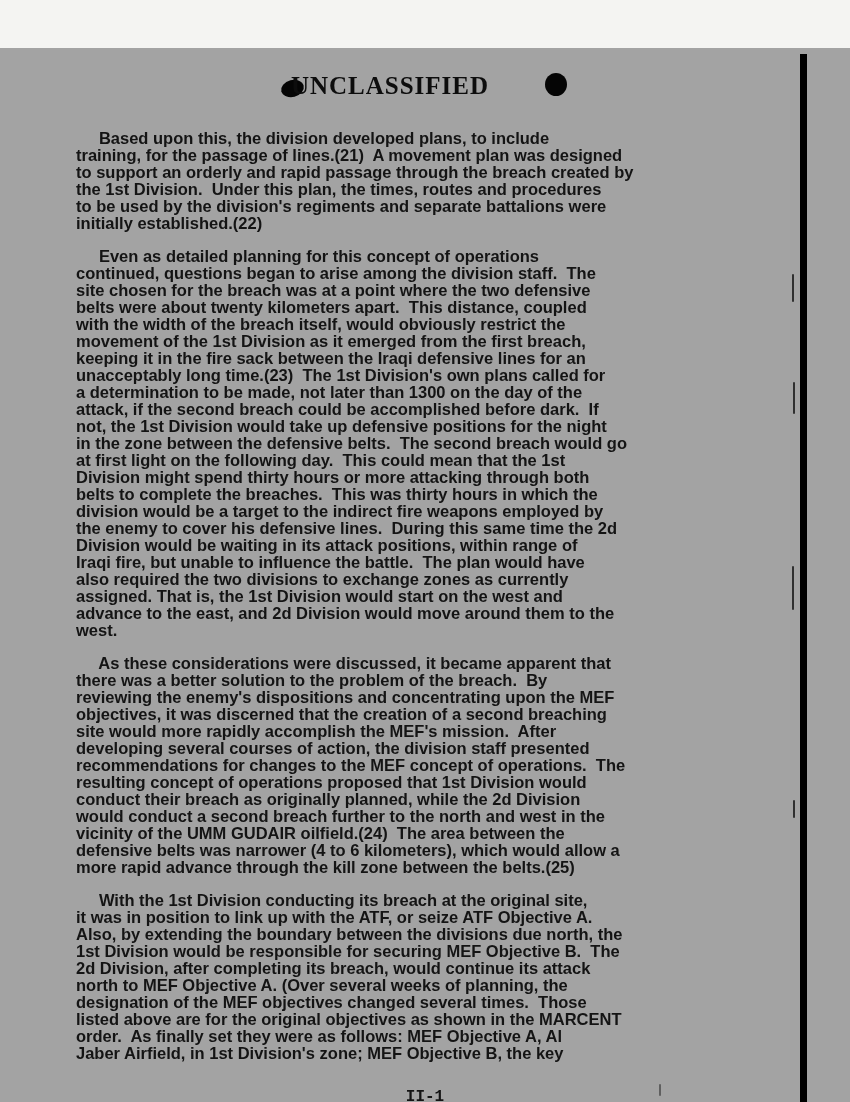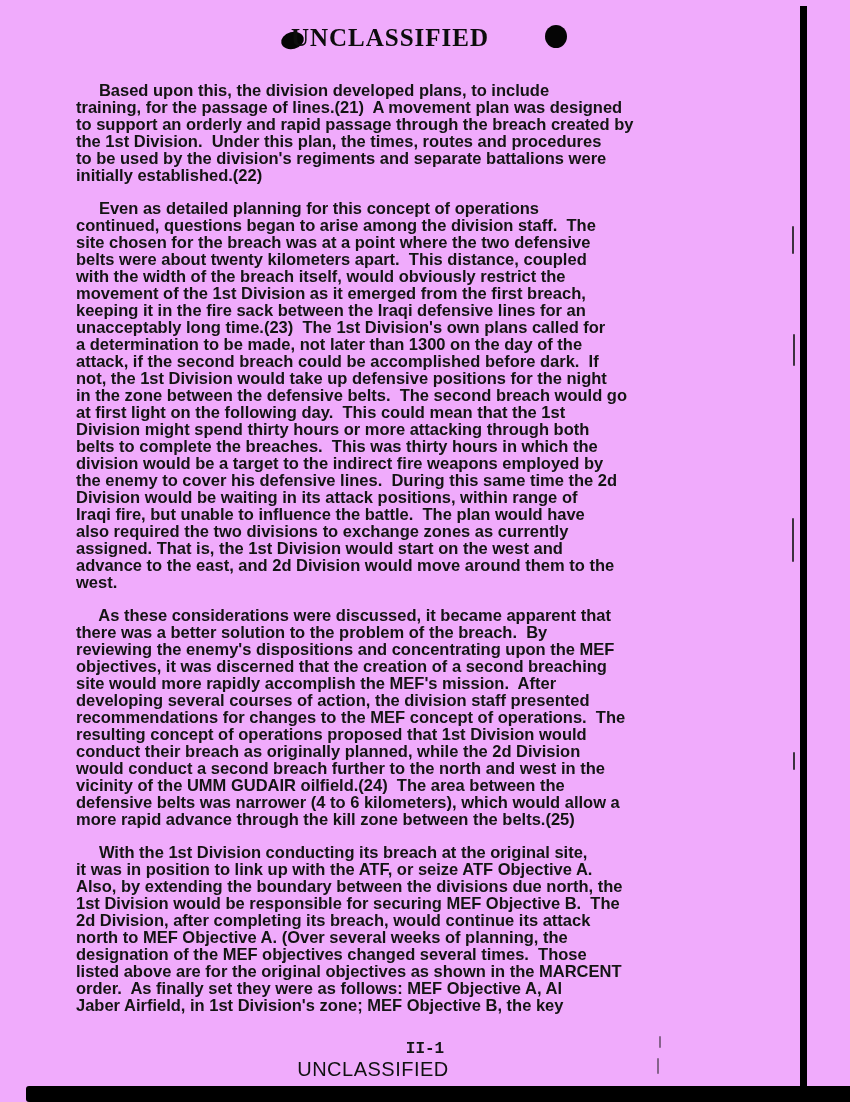--- a/index.html
+++ b/index.html
@@ -5,21 +5,22 @@
   html, body { margin: 0; padding: 0; }
   body {
     width: 850px; height: 1102px;
     background: #f4f4f2;
     font-family: "Liberation Sans", sans-serif;
     position: relative;
     overflow: hidden;
   }
   .page {
     position: absolute; inset: 0;
-    background: #f0abfc;
+    background: #a3a3a3;
+    margin-top: 48px;
   }
   
   .header-title {
     position: absolute; top: 24px; left: 0; right: 70px;
     text-align: center;
     font-family: "Liberation Serif", serif;
     font-weight: bold;
     font-size: 25px;
     letter-spacing: 1px;
     color: #0d0d0d;

